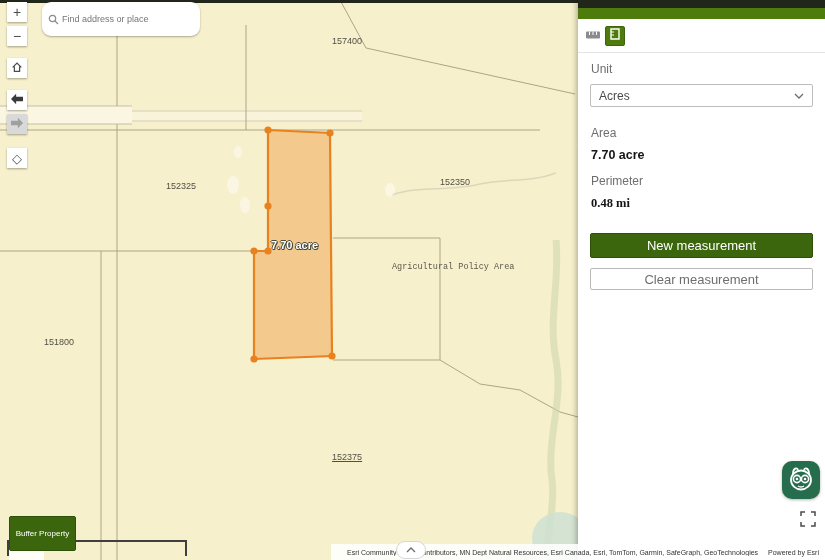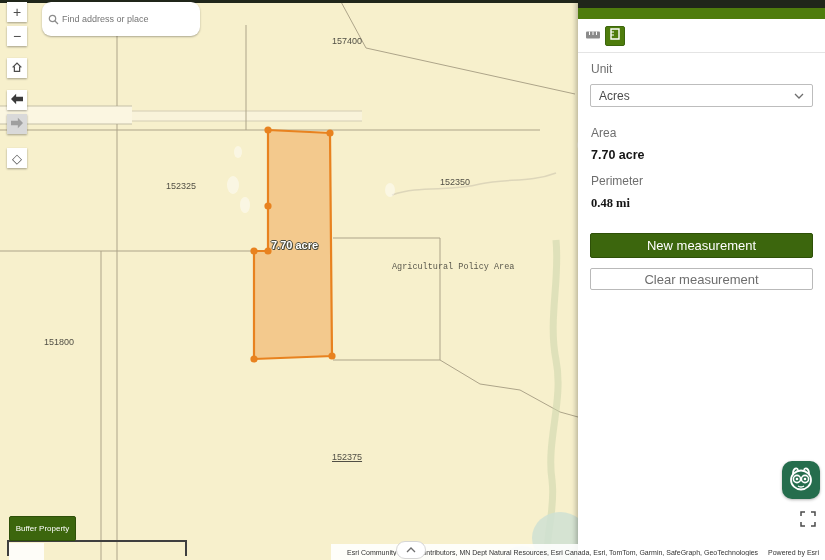--- a/index.html
+++ b/index.html
@@ -38,21 +38,21 @@
   .mbtn.disabled { background:#d9d9d9; color:#a0a0a0; }
 
   
   #scalebar { position:absolute; left:7px; top:540px; width:180px; height:16px;
     border-top:2px solid #3f3f3f; border-left:2px solid #3f3f3f;
     border-right:2px solid #3f3f3f; z-index:5; }
   #scalebar span { position:absolute; left:0; top:1px; background:rgba(255,255,255,.85);
     font-size:9px; color:#1c1c1c; padding:16px 6px 2px 4px; }
 
   
-  #buffer-btn { position:absolute; left:9px; top:516px; width:67px; height:25px;
+  #buffer-btn { position:absolute; left:9px; top:516px; width:67px; height:35px;
     background:#3c660d; border:1px solid #2e5008; color:#fff; font-size:8px;
     display:flex; align-items:center; justify-content:center; border-radius:2px;
     z-index:5; cursor:pointer; }
 
   
   #attrib { position:absolute; left:331px; top:544px; width:494px; height:16px;
     background:rgba(255,255,255,.88); z-index:40; display:flex; align-items:center;
     font-size:7px; color:#323232; }
   #attrib .src { padding-left:16px; flex:1; white-space:nowrap; overflow:hidden; }
   #attrib .pow { padding:0 6px 0 10px; white-space:nowrap; }

